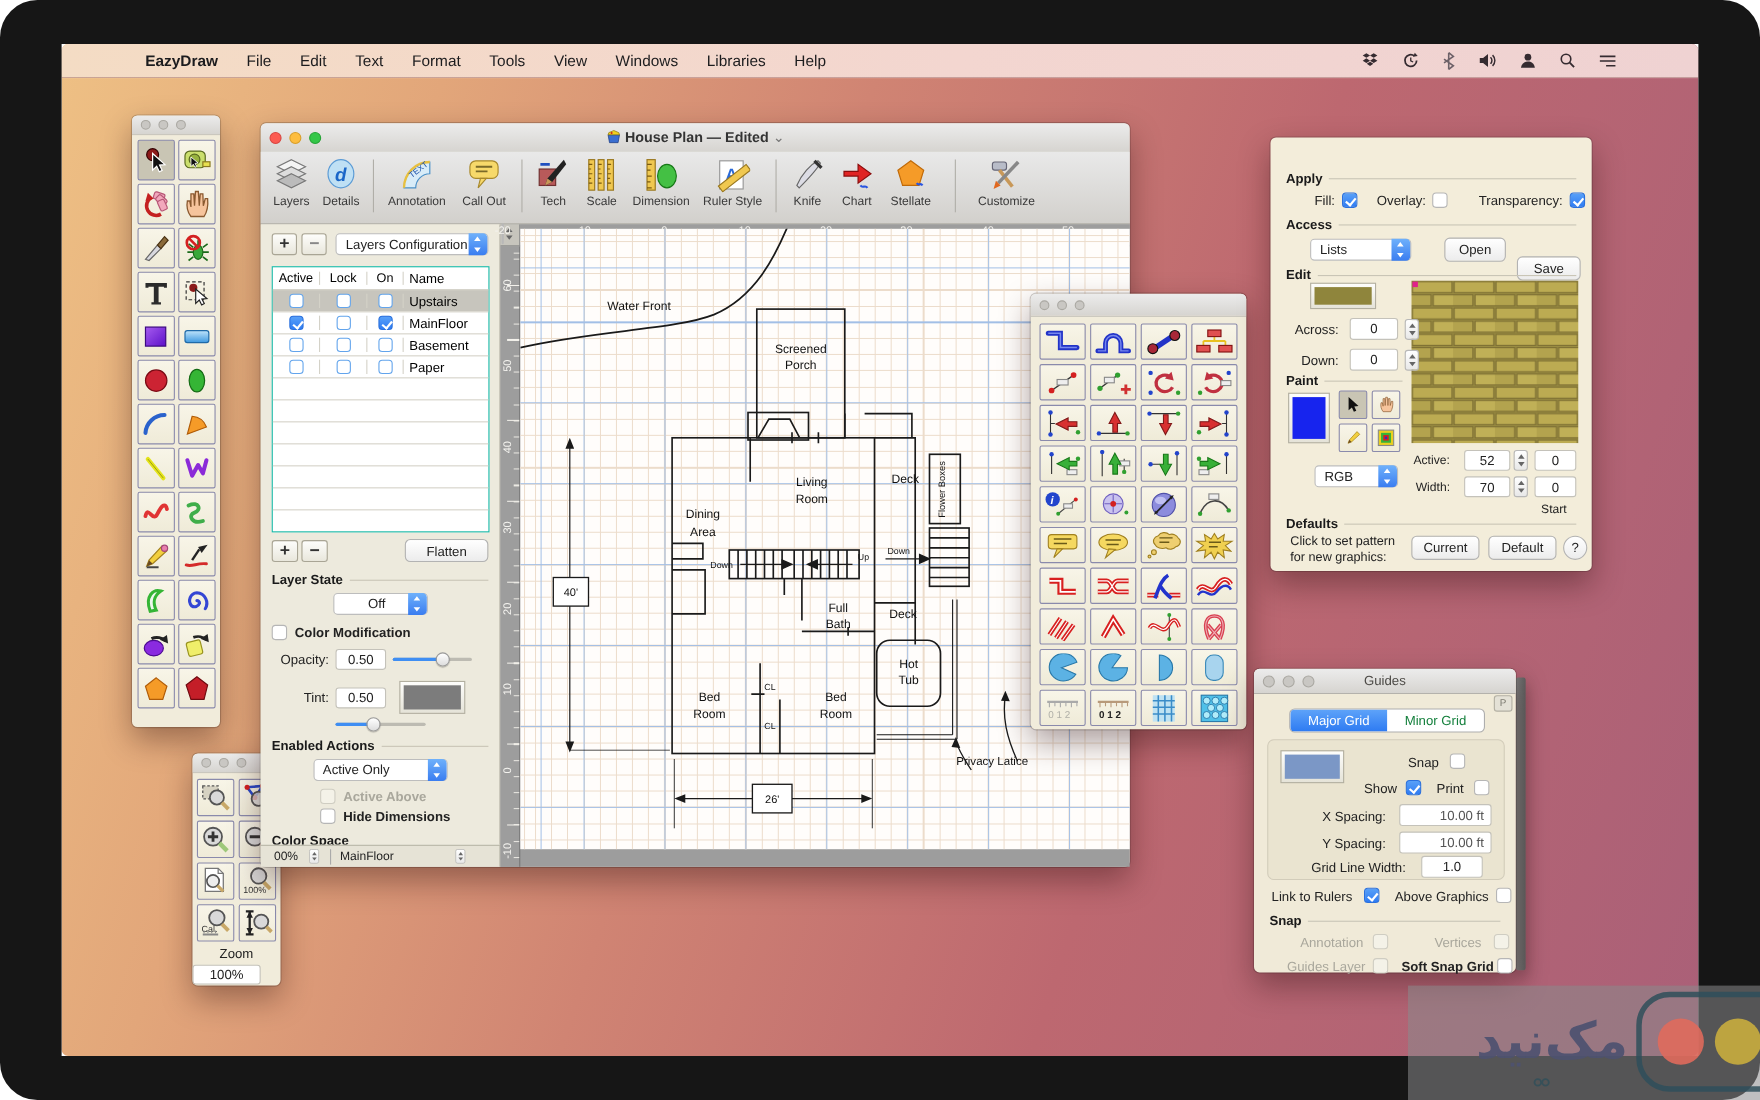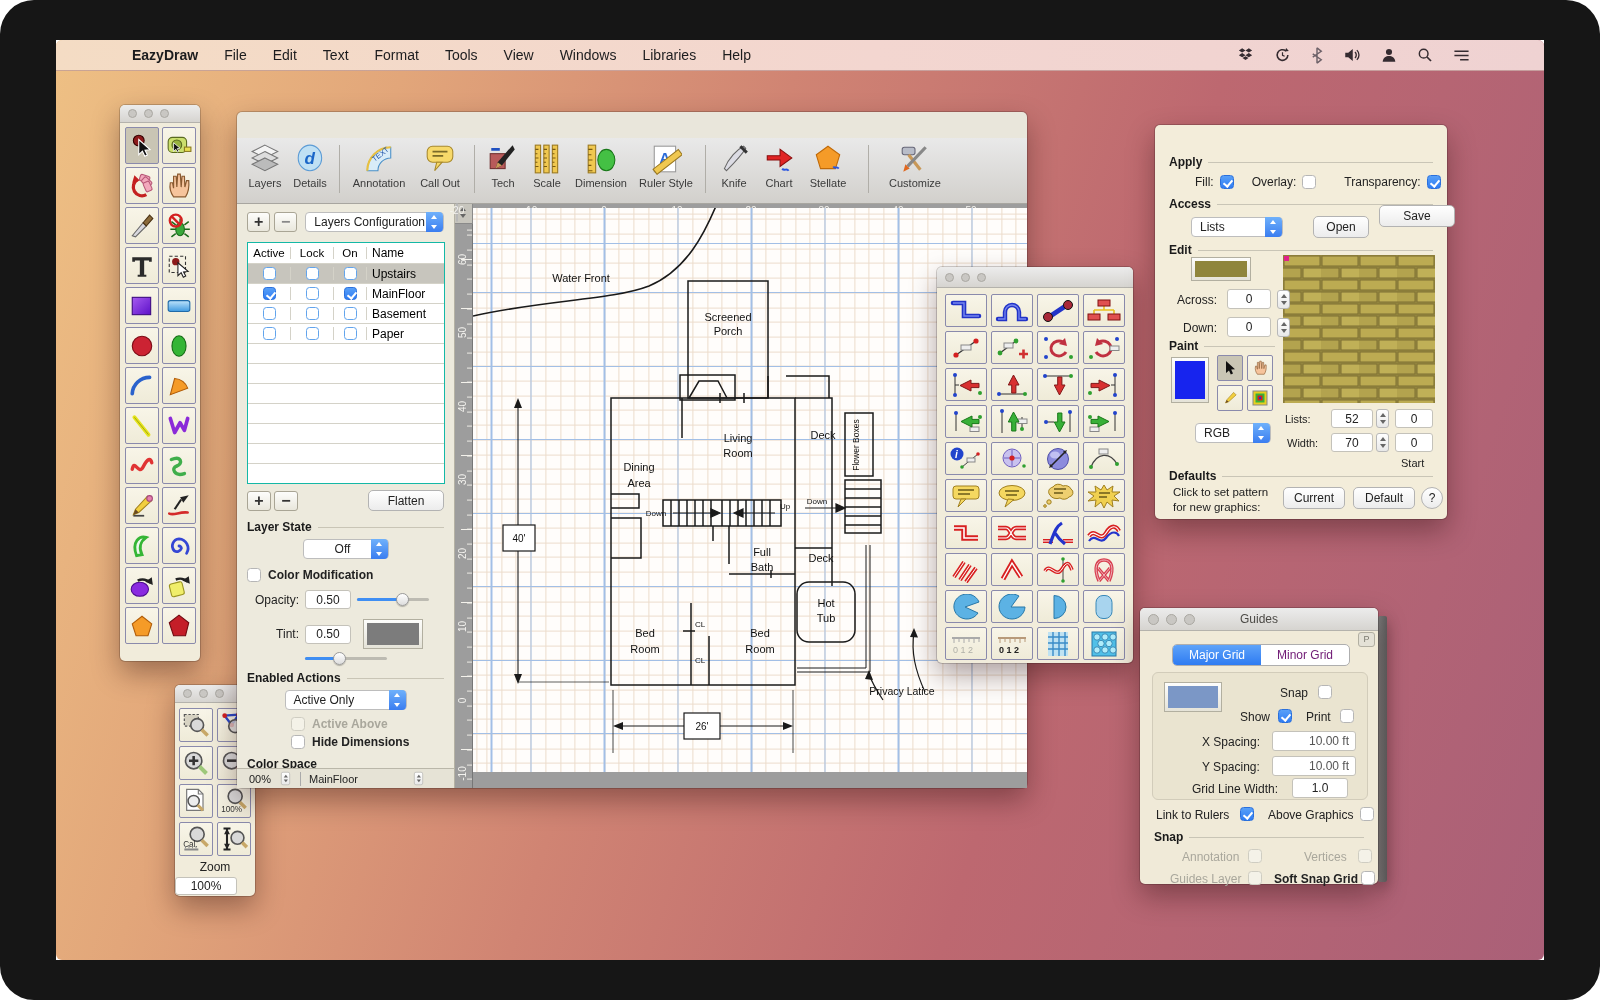--- a/index.html
+++ b/index.html
@@ -129,21 +129,21 @@
   .iconpal{left:881px;top:227px;width:196px;height:396px;}
   .igrid{display:grid;grid-template-columns:repeat(4,42px);gap:4px;justify-content:center;padding-top:6px;}
   .igrid .cell{width:42px;height:33px;}
   
   .patterns{left:1099px;top:85px;width:292px;height:394px;background:#f3edda;}
   .patterns .tbar,.guides .tbar{height:22px;}
   .abs{position:absolute;}
   .guides{left:1084px;top:568px;width:238px;height:276px;background:#f0ead8;}
   .gscroll{position:absolute;left:1322px;top:576px;width:9px;height:266px;background:linear-gradient(90deg,#7d7d7d,#5f5f5f);border-radius:2px;box-shadow:0 6px 14px rgba(0,0,0,.3);}
   .seg{display:flex;border:1px solid #aeaeae;border-radius:5px;overflow:hidden;height:20px;background:#fff;}
-  .seg div{flex:1;display:flex;align-items:center;justify-content:center;font-size:12px;color:#701a75;}
+  .seg div{flex:1;display:flex;align-items:center;justify-content:center;font-size:12px;color:#15803d;}
   .seg .on{background:linear-gradient(#5ea3f9,#2e7bf2);color:#fff;}
   .groupbox{position:absolute;background:#eae4d0;border:1px solid #d2ccba;border-radius:6px;}
   .swatchframe{background:linear-gradient(#fdfdfb,#e5e3d8);border:1px solid #b2afa0;padding:3px;box-sizing:border-box;display:inline-block;}
   
   .watermark{position:absolute;left:1280px;top:896px;width:320px;height:104px;background:rgba(138,138,140,.55);z-index:60;}
 </style>
 </head>
 <body>
 <div class="page">
 
@@ -442,20 +442,36 @@
               <circle cx="15" cy="11" r="5.5" fill="#d9d9d9" stroke="#555" stroke-width="1.4"></circle>
               <path d="M19 15 23 19" stroke="#c8a868" stroke-width="3"></path>
             </svg>
           </div>
     </div>
     <div class="zoomlbl">Zoom</div>
     <div class="field zoomfield">100%</div>
   </div>
 
   <div class="win doc">
+    <div class="tbar">
+      <span class="lights">
+            <span class="dot r"></span>
+            <span class="dot y"></span>
+            <span class="dot g"></span>
+          </span>
+      <span class="ttl" style="font-size:13px;color:#333;">
+        <svg width="14" height="13" viewBox="0 0 20 20" style="vertical-align:-2px;">
+              <path d="M2 7h16l-2 11H4z" fill="#3a6ed0" stroke="#1a3a80"></path>
+              <path d="M3 4l7-3 7 3 1 3H2z" fill="#f0d020" stroke="#907808"></path>
+              <circle cx="7" cy="4.5" r="1.4" fill="#d02020"></circle>
+            </svg>
+        <b style="font-weight:bold;">House Plan  —  Edited</b>
+        <span style="color:#777;">⌄</span>
+      </span>
+    </div>
     <div class="toolbar">
       <div class="tbi" style="margin-left:6px;width:44px;">
             <svg viewBox="0 0 28 30">
               <g stroke="#777">
                 <path d="M14 2 26 8 14 14 2 8Z" fill="#f4f4f4"></path>
                 <path d="M14 8 26 14 14 20 2 14Z" fill="#ddd"></path>
                 <path d="M14 14 26 20 14 26 2 20Z" fill="#bbb"></path>
               </g>
             </svg>
             <span>Layers</span>
@@ -1191,21 +1207,21 @@
     </div>
     <div class="hdr abs" style="left:14px;top:72px;width:264px;">
           <span>Access</span>
           <span class="rule"></span>
         </div>
     <span class="select abs" style="left:36px;top:92px;width:92px;">
           <span>Lists</span>
           <span class="cap"></span>
         </span>
     <span class="pushbtn abs" style="left:158px;top:91px;width:56px;height:22px;">Open</span>
-    <span class="pushbtn abs" style="left:224px;top:80px;width:76px;height:22px;">Save</span>
+    <span class="pushbtn abs" style="left:224px;top:108px;width:58px;height:22px;">Save</span>
     <div class="hdr abs" style="left:14px;top:118px;width:264px;">
           <span>Edit</span>
           <span class="rule"></span>
         </div>
     <span class="swatchframe abs" style="left:36px;top:132px;">
           <span style="display:block;width:52px;height:16px;background:#8f853c;"></span>
         </span>
     <svg class="abs" style="left:128px;top:130px;" width="152" height="148">
       <defs>
             <pattern id="brick" width="38" height="24" patternUnits="userSpaceOnUse">
@@ -1252,21 +1268,21 @@
             <rect x="1" y="1" width="14" height="14" fill="#e8d020" stroke="#888"></rect>
             <rect x="3.5" y="3.5" width="9" height="9" fill="#38b038"></rect>
             <rect x="5.5" y="5.5" width="5" height="5" fill="#d42020"></rect>
             <rect x="7" y="7" width="2" height="2" fill="#2233cc"></rect>
           </svg>
         </span>
     <span class="select abs" style="left:40px;top:298px;width:76px;">
           <span>RGB</span>
           <span class="cap"></span>
         </span>
-    <span class="lbl abs" style="left:130px;top:288px;font-size:11px;">Lists:</span>
+    <span class="lbl abs" style="left:130px;top:288px;font-size:11px;">Active:</span>
     <span class="field abs" style="left:176px;top:284px;width:42px;height:19px;">52</span>
     <span class="ud abs" style="left:221px;top:284px;"></span>
     <span class="field abs" style="left:240px;top:284px;width:38px;height:19px;">0</span>
     <span class="lbl abs" style="left:132px;top:312px;font-size:11px;">Width:</span>
     <span class="field abs" style="left:176px;top:308px;width:42px;height:19px;">70</span>
     <span class="ud abs" style="left:221px;top:308px;"></span>
     <span class="field abs" style="left:240px;top:308px;width:38px;height:19px;">0</span>
     <span class="lbl abs" style="left:246px;top:332px;font-size:11px;">Start</span>
     <div class="hdr abs" style="left:14px;top:344px;width:264px;">
           <span>Defaults</span>
@@ -1327,14 +1343,26 @@
     <span class="lbl gray abs" style="left:30px;top:264px;">Guides Layer</span>
     <span class="cb dim abs" style="left:108px;top:263px;"></span>
     <span class="lbl abs" style="left:134px;top:264px;font-weight:bold;">Soft Snap Grid</span>
     <span class="cb abs" style="left:221px;top:263px;"></span>
   </div>
 
 </div>
 
 <div class="bezel"></div>
 
-
+<div class="watermark">
+  <svg width="360" height="104" viewBox="0 0 360 104">
+    <rect x="210" y="8" width="210" height="86" rx="28" fill="none" stroke="#2f4f5a" stroke-width="5" opacity=".85"></rect>
+    <circle cx="248" cy="51" r="21" fill="#e06a5c" opacity=".9"></circle>
+    <circle cx="300" cy="51" r="21" fill="#c9ad3e" opacity=".9"></circle>
+    <text x="200" y="66" text-anchor="end" font-size="46" font-weight="bold" fill="#4e5270" opacity=".92" font-family="DejaVu Sans, sans-serif">مک‌نید</text>
+    <g stroke="#2f4f5a" fill="none" stroke-width="1.6" opacity=".8">
+          <circle cx="118" cy="88" r="3"></circle>
+          <circle cx="125" cy="88" r="3"></circle>
+        </g>
+  </svg>
 </div>
 
+</div>
+
 </body></html>

